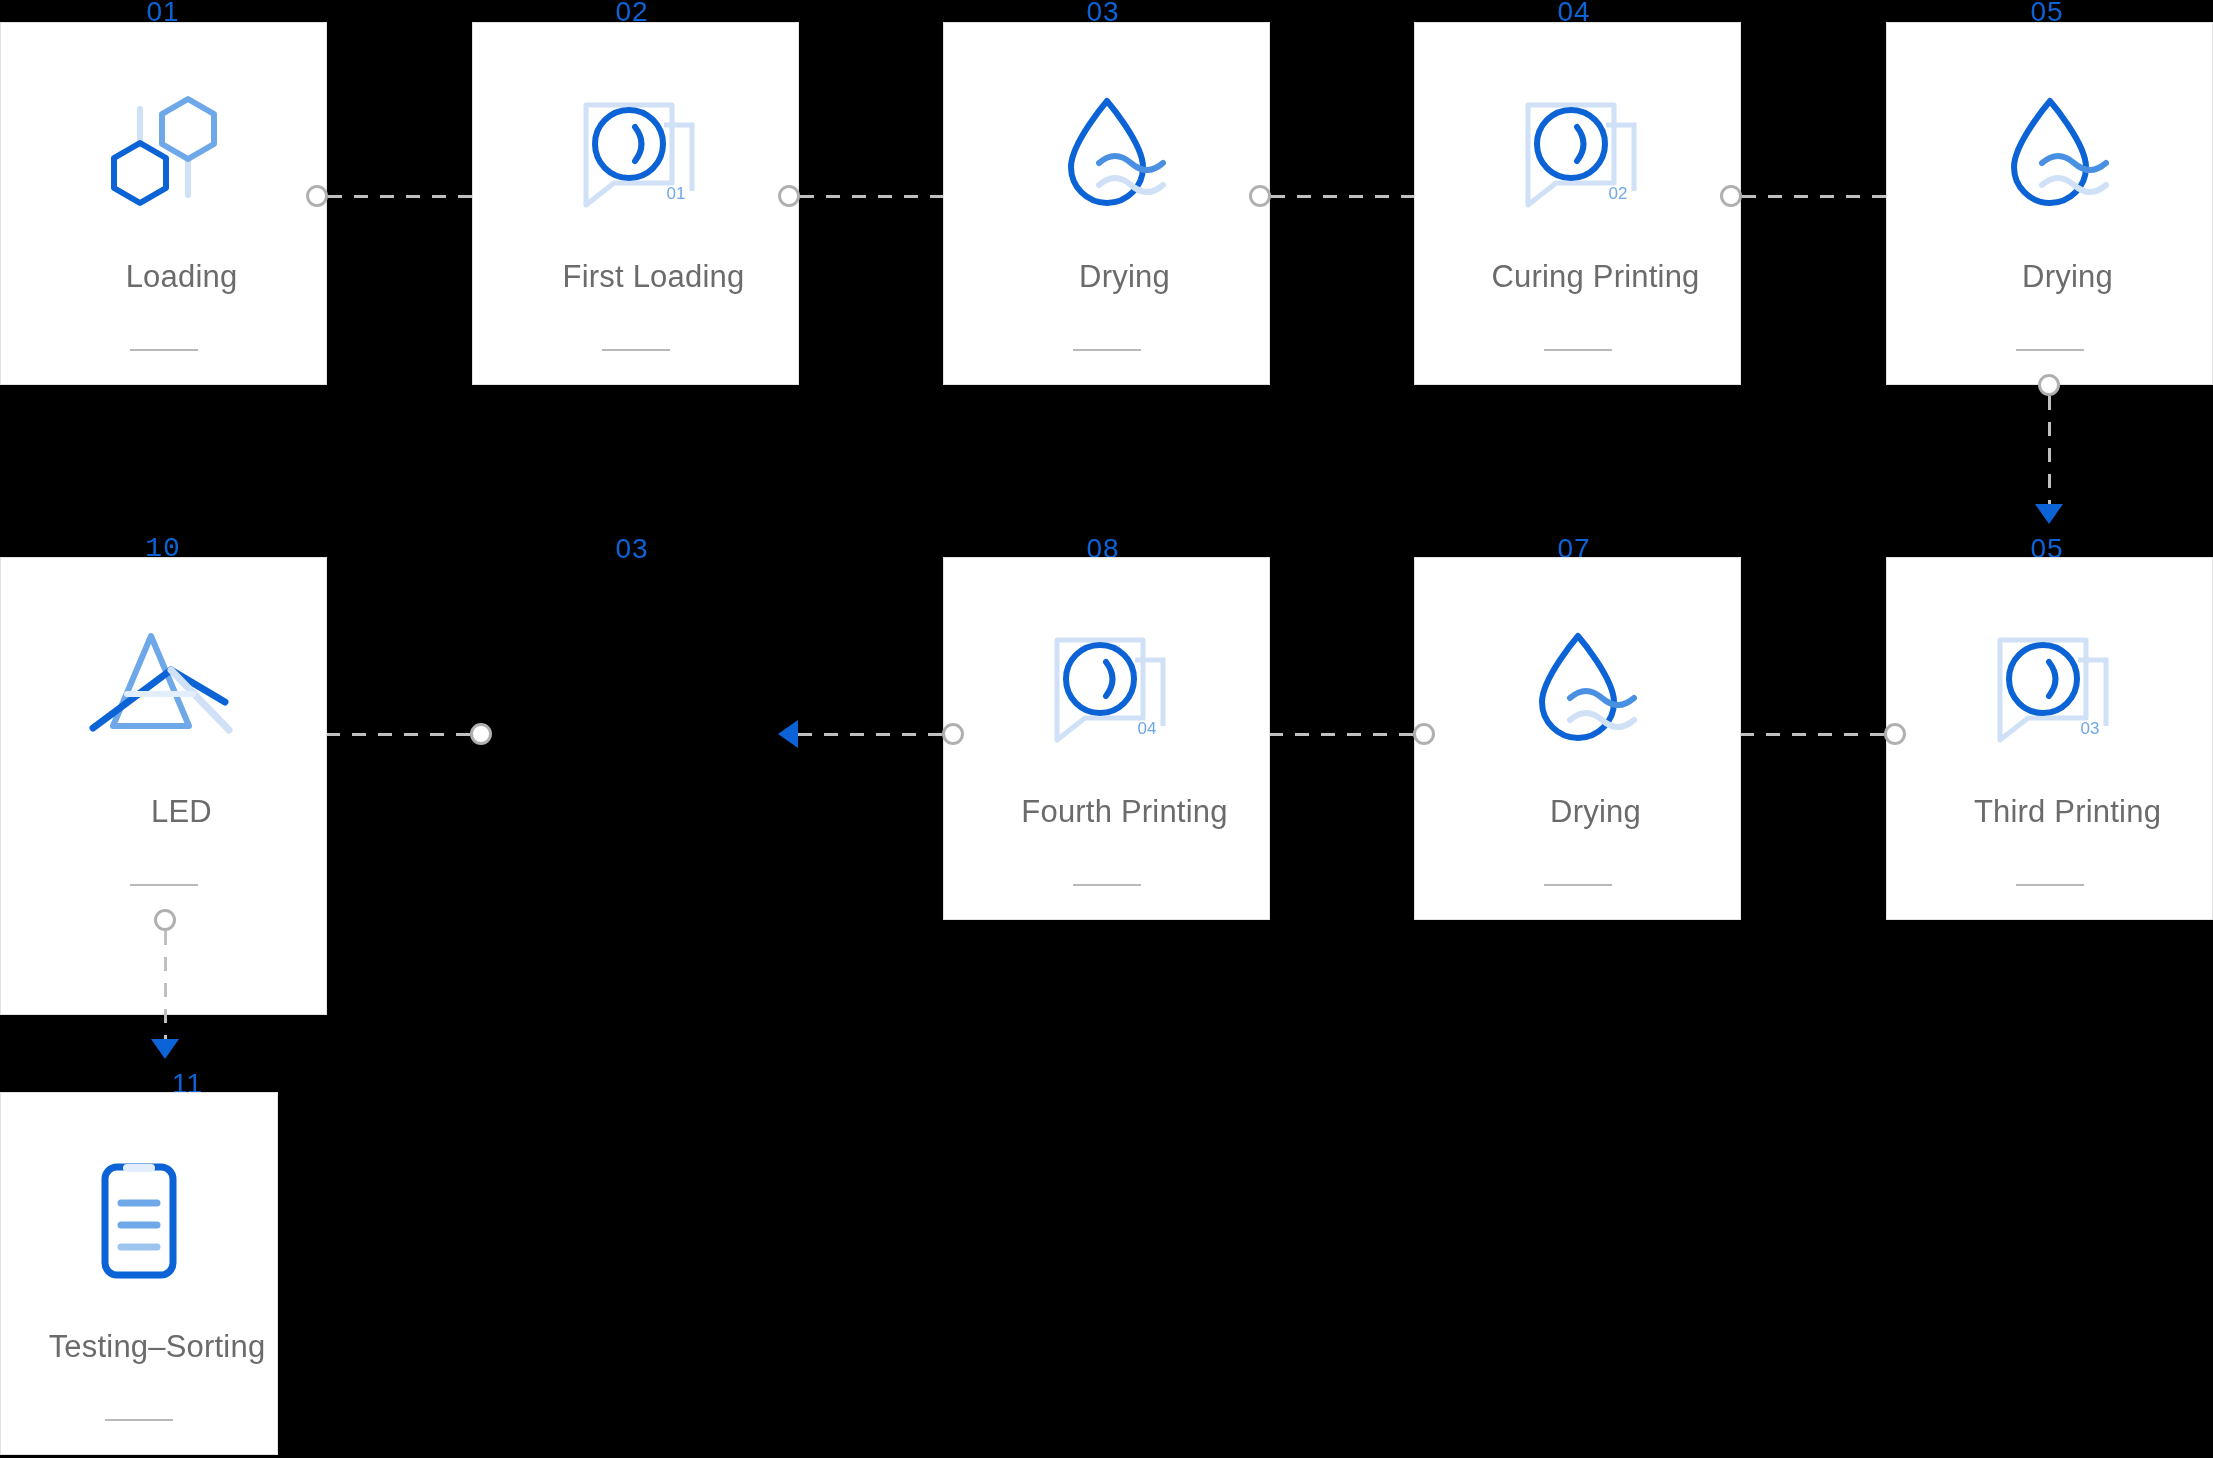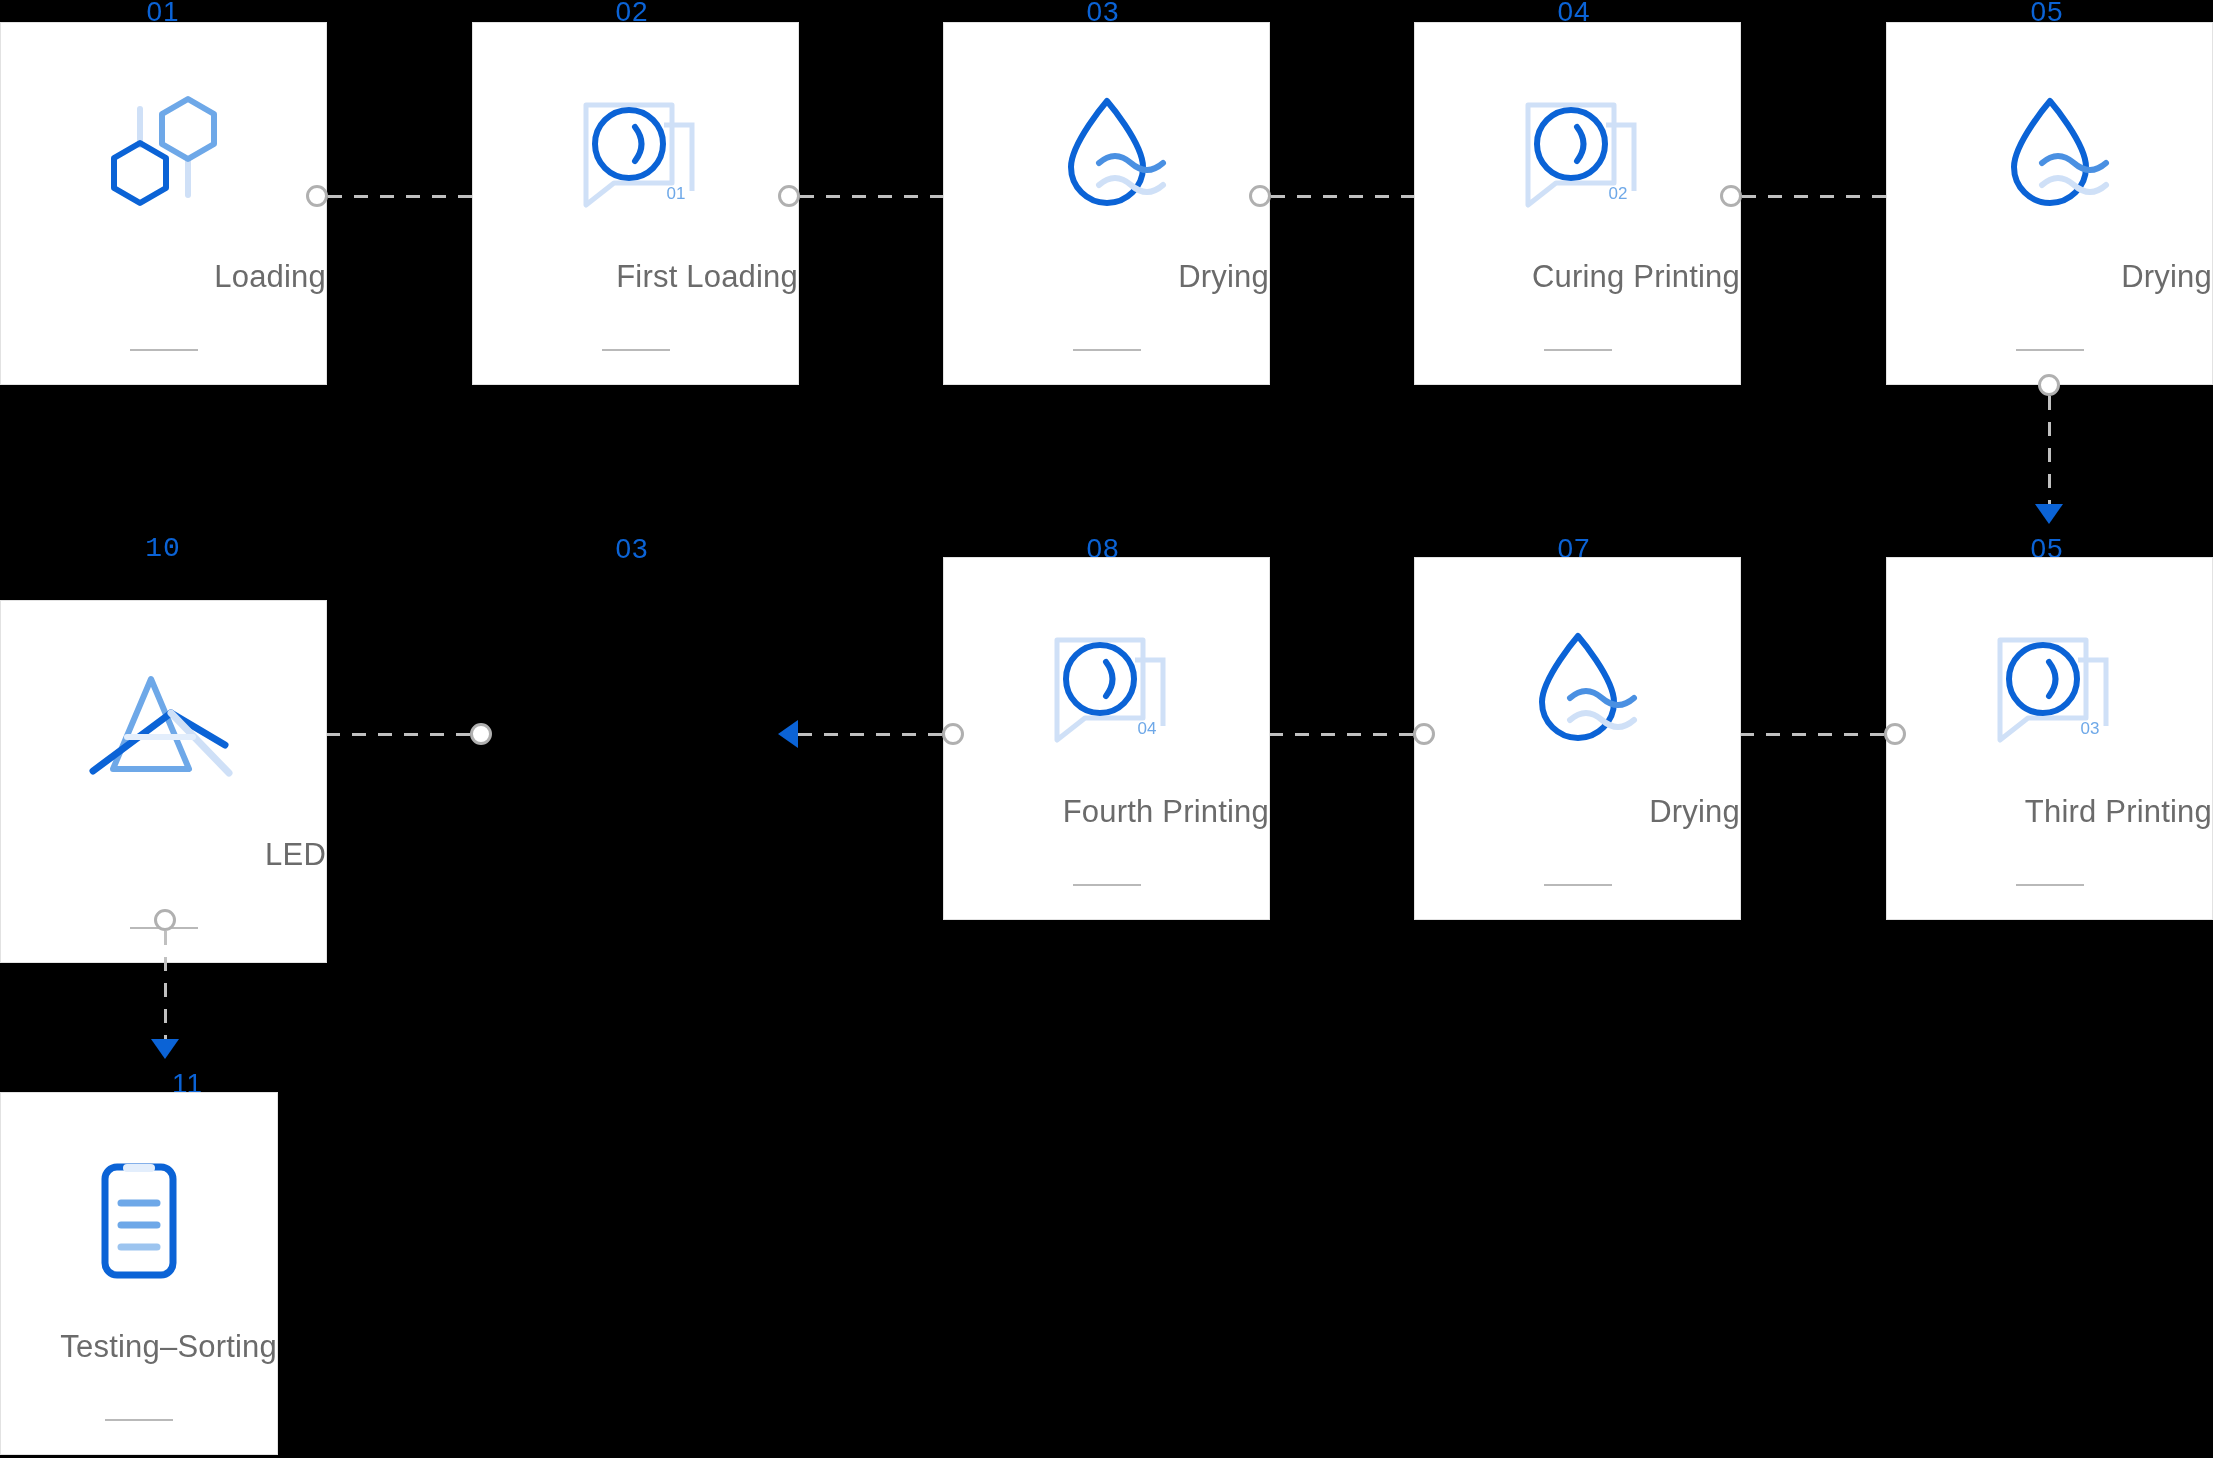--- a/index.html
+++ b/index.html
@@ -14,21 +14,21 @@
     position:absolute;background:#ffffff;border:1px solid #e2e2e2;
     box-sizing:border-box;
     display:flex;flex-direction:column;align-items:center;
   }
   .card-icon{
     position:absolute;left:0;right:0;top:58px;height:140px;
     display:flex;align-items:center;justify-content:center;
   }
   .card-label{
     position:absolute;left:0;right:0;top:236px;
-    text-align:right;color:#6b6b6b;font-size:31px;font-weight:400;
+    text-align:center;color:#6b6b6b;font-size:31px;font-weight:400;
     letter-spacing:.2px;white-space:nowrap;padding-left:36px;
   }
   .card-divider{
     position:absolute;left:50%;transform:translateX(-50%);top:326px;
     width:68px;height:2px;background:#b9b9b9;
   }
 
   
   .step-num{
     position:absolute;color:#0b63d6;font-size:28px;font-weight:400;
@@ -240,21 +240,21 @@
 
   <div class="step-num" style="left:592px;top:533px;">03</div>
 
   <div class="conn-h" style="left:306px;top:724px;width:186px;">
     <div class="arrow-l"></div>
     <div class="dash"></div>
     <div class="dot"></div>
   </div>
 
   <div class="step-num" style="left:123px;top:533px;font-family:Liberation Mono, monospace;">10</div>
-  <div class="card" style="left:0px;top:557px;width:327px;height:363px;margin-top:43px;">
+  <div class="card" style="left:0px;top:557px;width:327px;height:458px;">
     <div class="card-icon">
       <svg width="150" height="128" viewBox="0 0 150 128">
         <polygon points="62,14 100,104 24,104" fill="none" stroke="#6ea8e8" stroke-width="6" stroke-linejoin="round"></polygon>
         <path d="M4 106 L82 48" stroke="#0b63d6" stroke-width="7" stroke-linecap="round" fill="none"></path>
         <path d="M82 48 L136 80" stroke="#0b63d6" stroke-width="7" stroke-linecap="round" fill="none"></path>
         <path d="M82 48 L140 108" stroke="#cfe0f7" stroke-width="7" stroke-linecap="round" fill="none"></path>
         <path d="M38 72 H104" stroke="#e3eefc" stroke-width="6" stroke-linecap="round" fill="none"></path>
       </svg>
     </div>
     <div class="card-label">LED</div>

